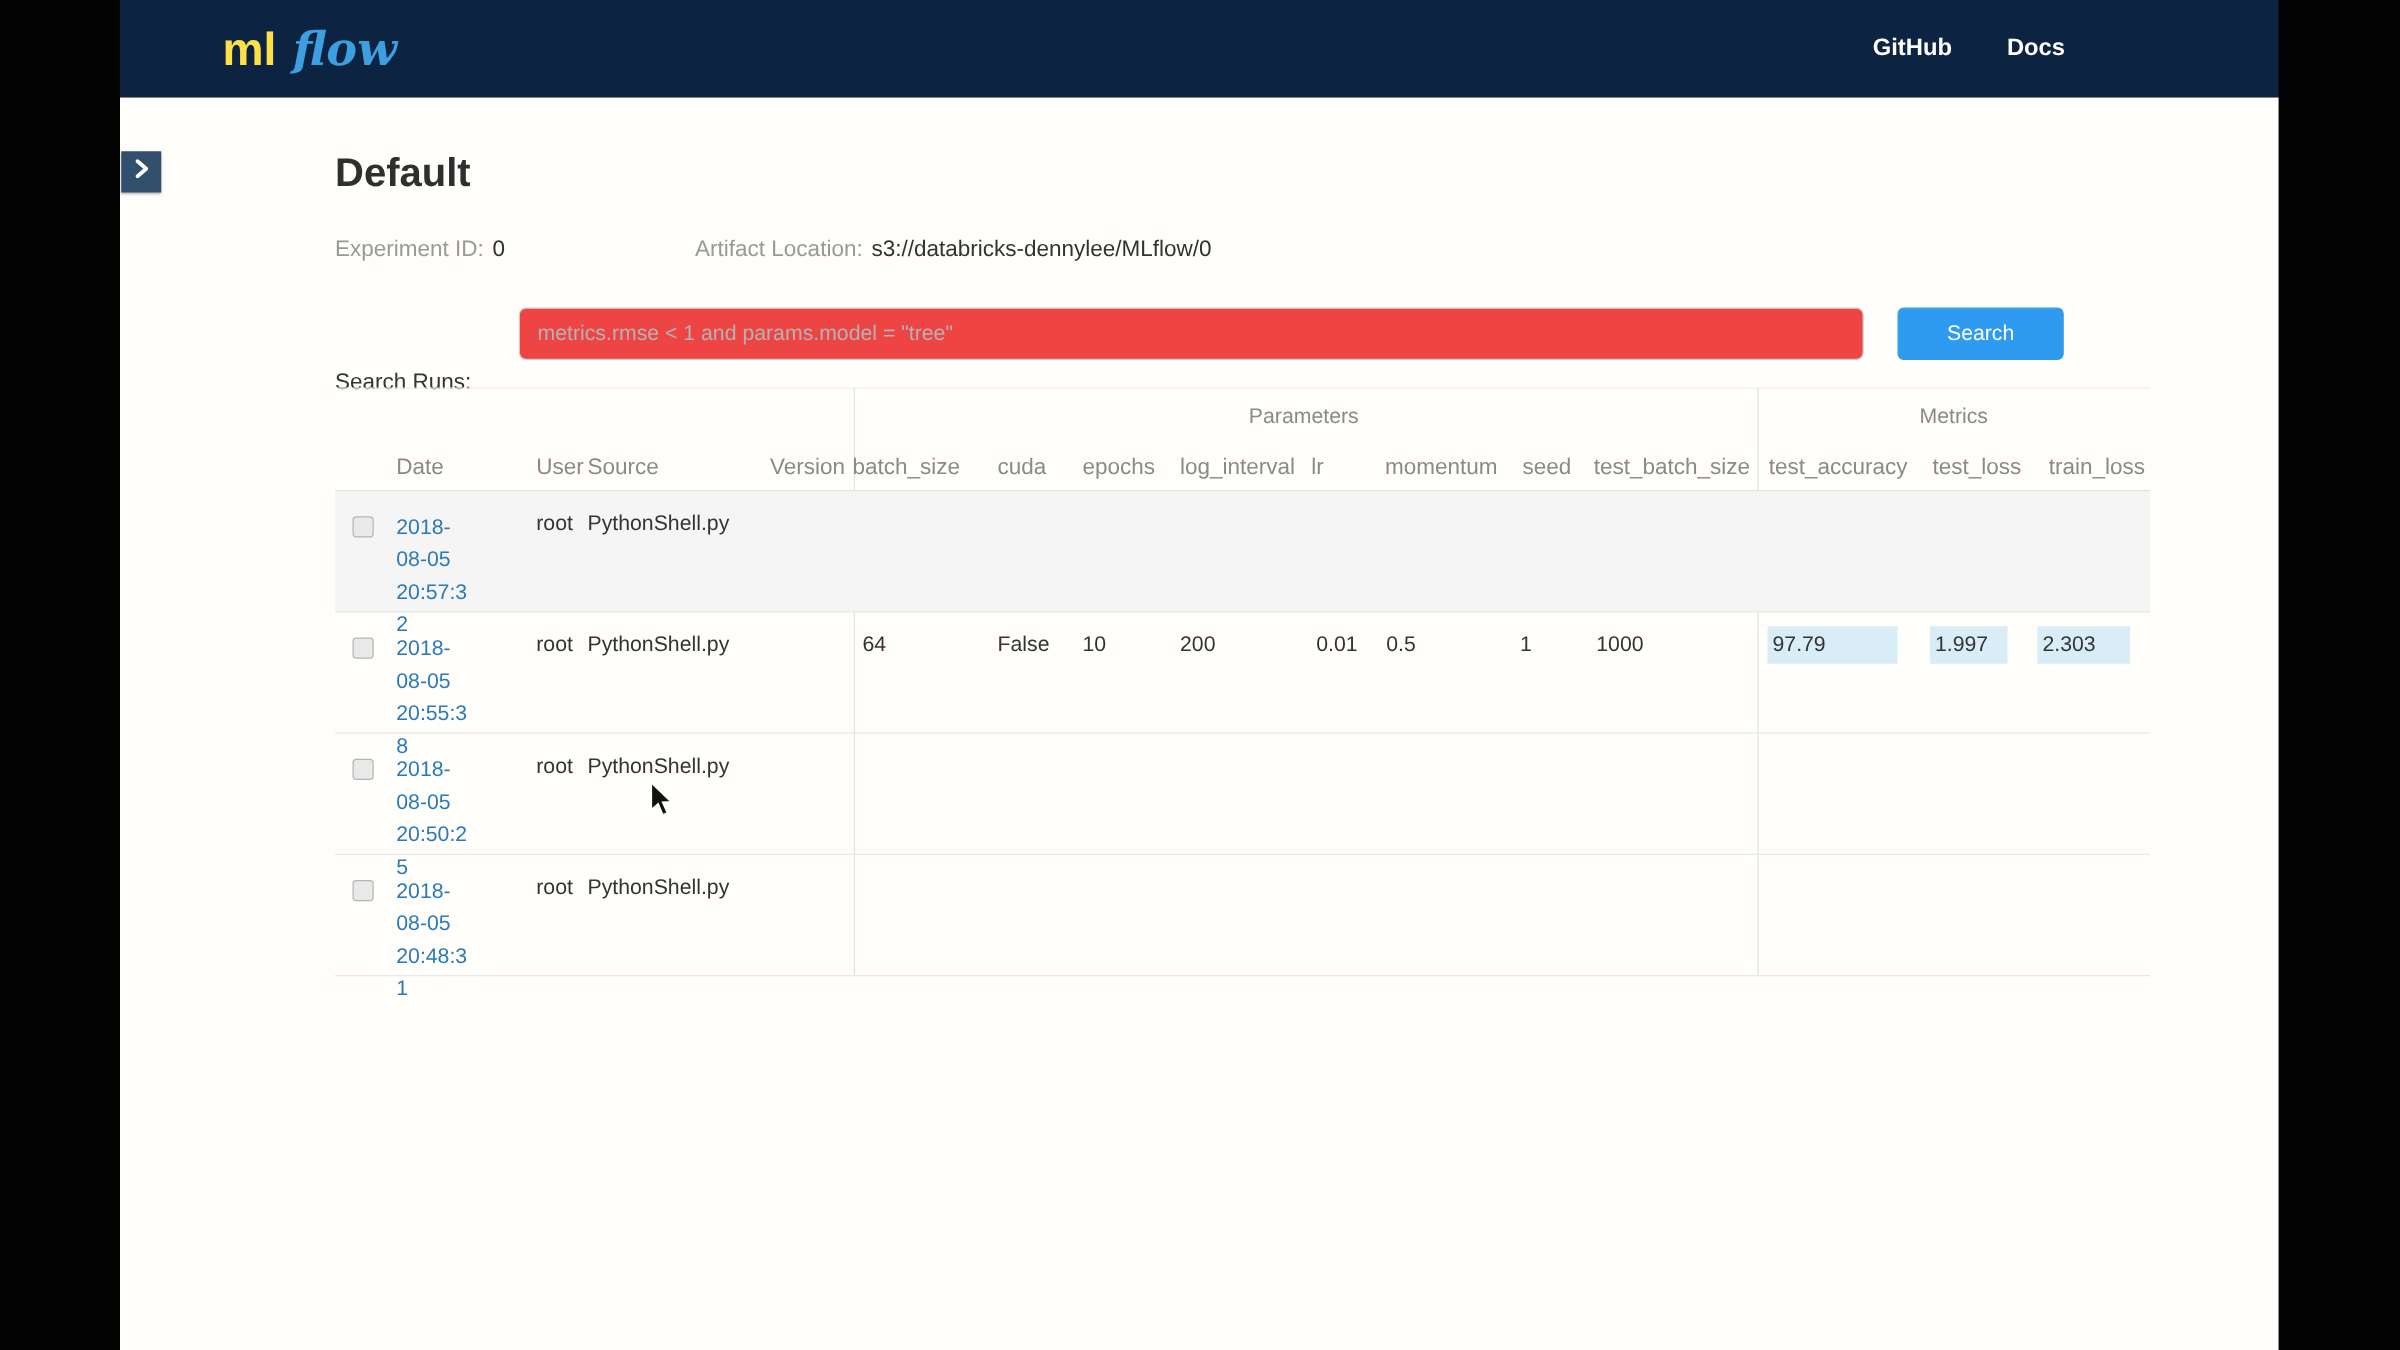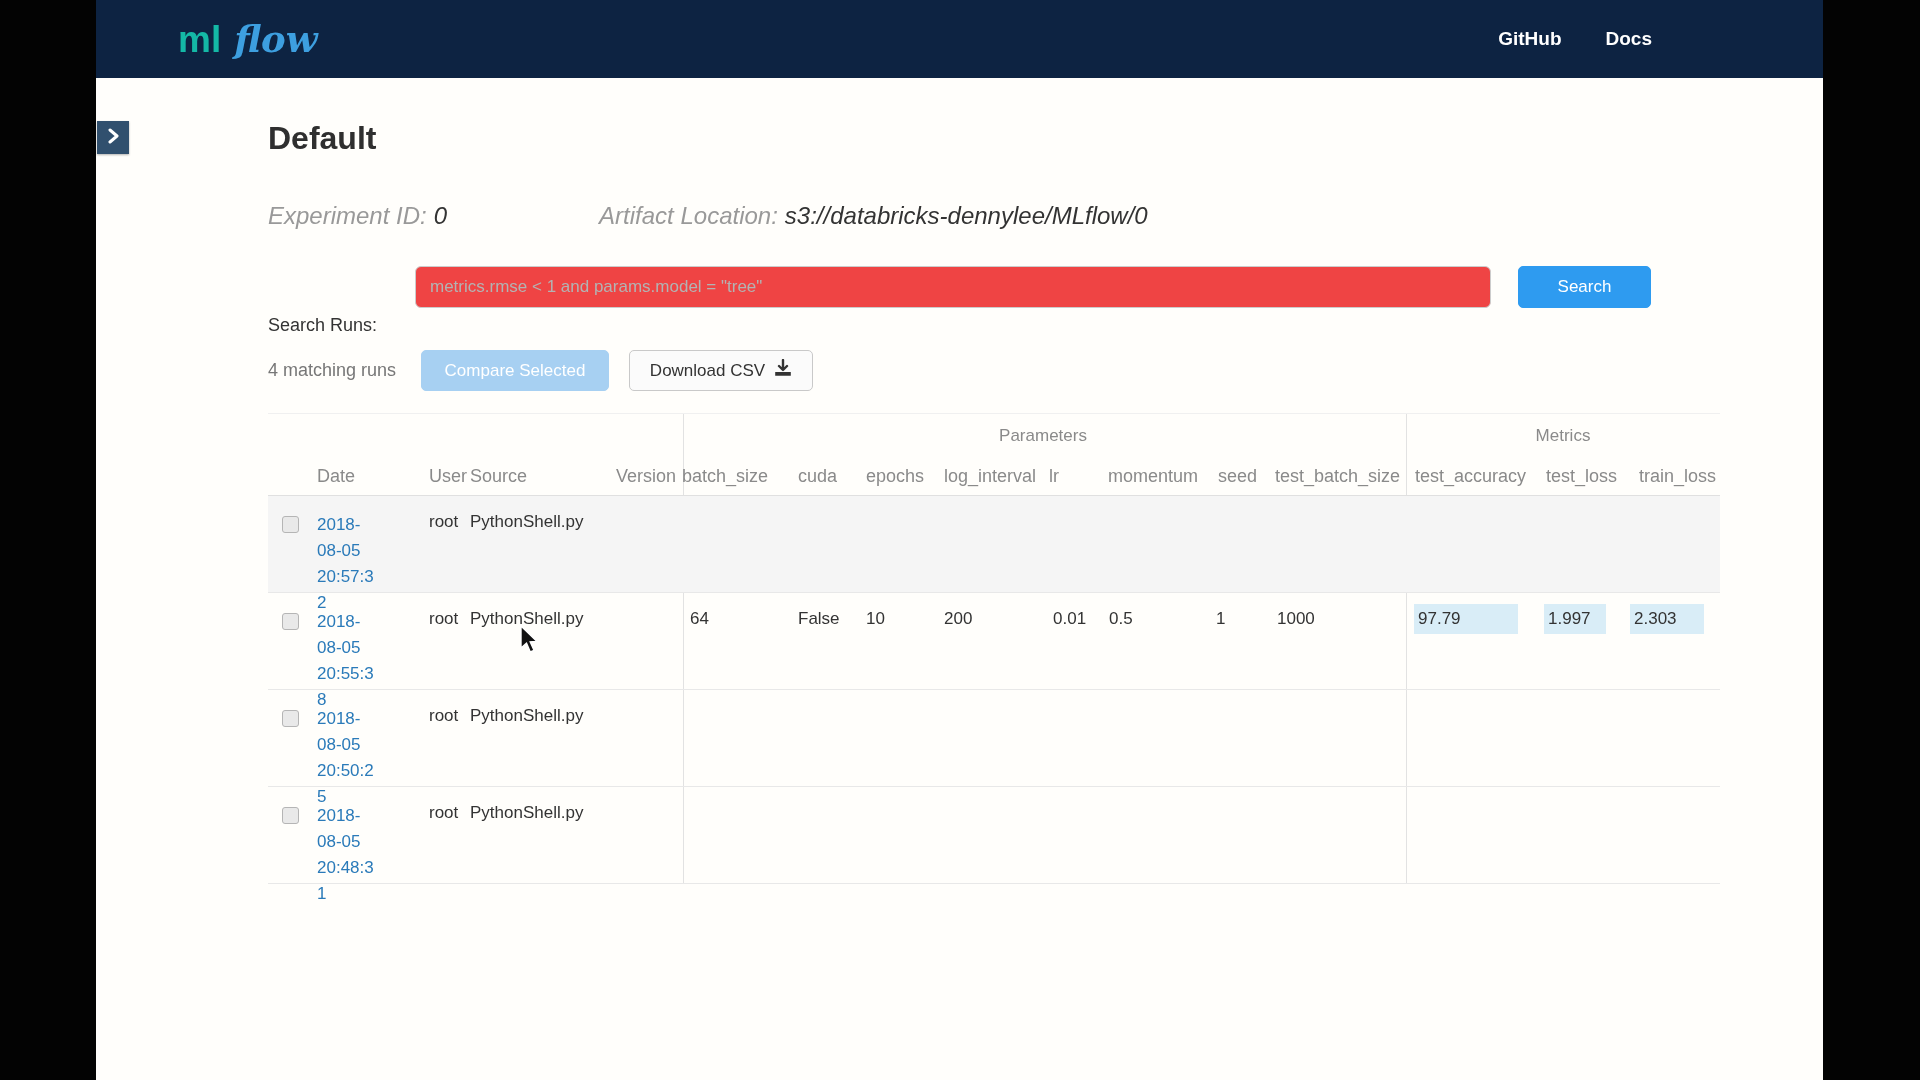--- a/index.html
+++ b/index.html
@@ -6,36 +6,36 @@
   html,body { background:#000; }
   body { font-family:"Liberation Sans", sans-serif; }
   .viewport { position:relative; width:1920px; height:1080px; background:#000; overflow:hidden; }
 
   .bar-left  { position:absolute; left:0; top:0; width:96px; height:1080px; background:#030303; }
   .bar-right { position:absolute; left:1823px; top:0; width:97px; height:1080px; background:#030303; }
 
   .navbar { position:absolute; left:96px; top:0; width:1727px; height:78px; background:#0d2342;
             display:flex; align-items:center; justify-content:space-between; padding:0 171px 0 82px; }
   .logo { font-size:37px; letter-spacing:0; display:flex; align-items:baseline; }
-  .logo .ml { color:#14b8a6; font-weight:700; }
+  .logo .ml { color:#fde047; font-weight:700; }
   .logo .flow { color:#3d9fe0; font-style:italic; font-weight:600; font-family:"DejaVu Serif", serif; margin-left:13px; }
   .nav-links { display:flex; gap:44px; }
   .nav-link { color:#fff; font-size:19px; font-weight:700; text-decoration:none; cursor:pointer; }
 
   .app { position:absolute; left:96px; top:78px; width:1727px; height:1002px; background:#fffefb; }
 
   .sidebar-toggle { position:absolute; left:1px; top:43px; width:32px; height:33px; background:#31506e;
                     display:flex; align-items:center; justify-content:center; cursor:pointer;
                     box-shadow:0 1px 2px rgba(0,0,0,.3); }
 
   .main { position:absolute; left:172px; top:0; width:1452px; }
 
   .page-title { margin-top:42px; font-size:32px; font-weight:700; color:#2f2f2f; }
 
-  .exp-meta { margin-top:45px; display:flex; font-size:24px;font-style:italic; }
+  .exp-meta { margin-top:32px; display:flex; font-size:18px; }
   .meta-label { color:#999; }
   .meta-value { color:#333; margin-left:7px; }
   .meta-artifact { margin-left:152px; display:flex; }
 
   .search-row { margin-top:36px; display:flex; align-items:center; position:relative; height:42px; }
   .field-label { font-size:18px; color:#333; }
   .search-label { position:absolute; left:0; top:9px;margin-top:40px; }
   .search-input { position:absolute; left:147px; top:0; width:1076px; height:42px; border:1px solid #ccc;
                   border-radius:6px; font-size:17px; padding:0 14px; color:#333; background:#ef4444; outline:none; }
   input::placeholder { color:#b3b3b3; }
@@ -125,33 +125,20 @@
         </span>
       </div>
 
       <div class="search-row">
         <span class="field-label search-label">Search Runs:</span>
         <input class="search-input" type="text" placeholder="metrics.rmse &lt; 1 and params.model = &quot;tree&quot;" style="">
         <button class="btn btn-primary search-btn">Search</button>
       </div>
 
 
-      <div class="runs-row">
-        <span class="matching">4 matching runs</span>
-        <button class="btn compare-btn">Compare Selected</button>
-        <button class="btn download-btn">
-          <span>Download CSV</span>
-          <span>
-            <svg width="18" height="18" viewBox="0 0 18 18">
-                <path d="M9 1 v9 M5 7 l4 4 4-4" fill="none" stroke="#333" stroke-width="2.4" stroke-linecap="round" stroke-linejoin="round"></path>
-                <path d="M2 13 v3 h14 v-3" fill="#333" stroke="#333" stroke-width="1.6"></path>
-              </svg>
-          </span>
-        </button>
-      </div>
 
       <div class="runs-table">
         <div class="v-divider" style="left:415px"></div>
         <div class="v-divider" style="left:1138px"></div>
 
         <div class="thead">
           <div class="group-label group-params">Parameters</div>
           <div class="group-label group-metrics">Metrics</div>
           <div class="col-label" style="left:49px">Date</div>
           <div class="col-label" style="left:161px">User</div>

